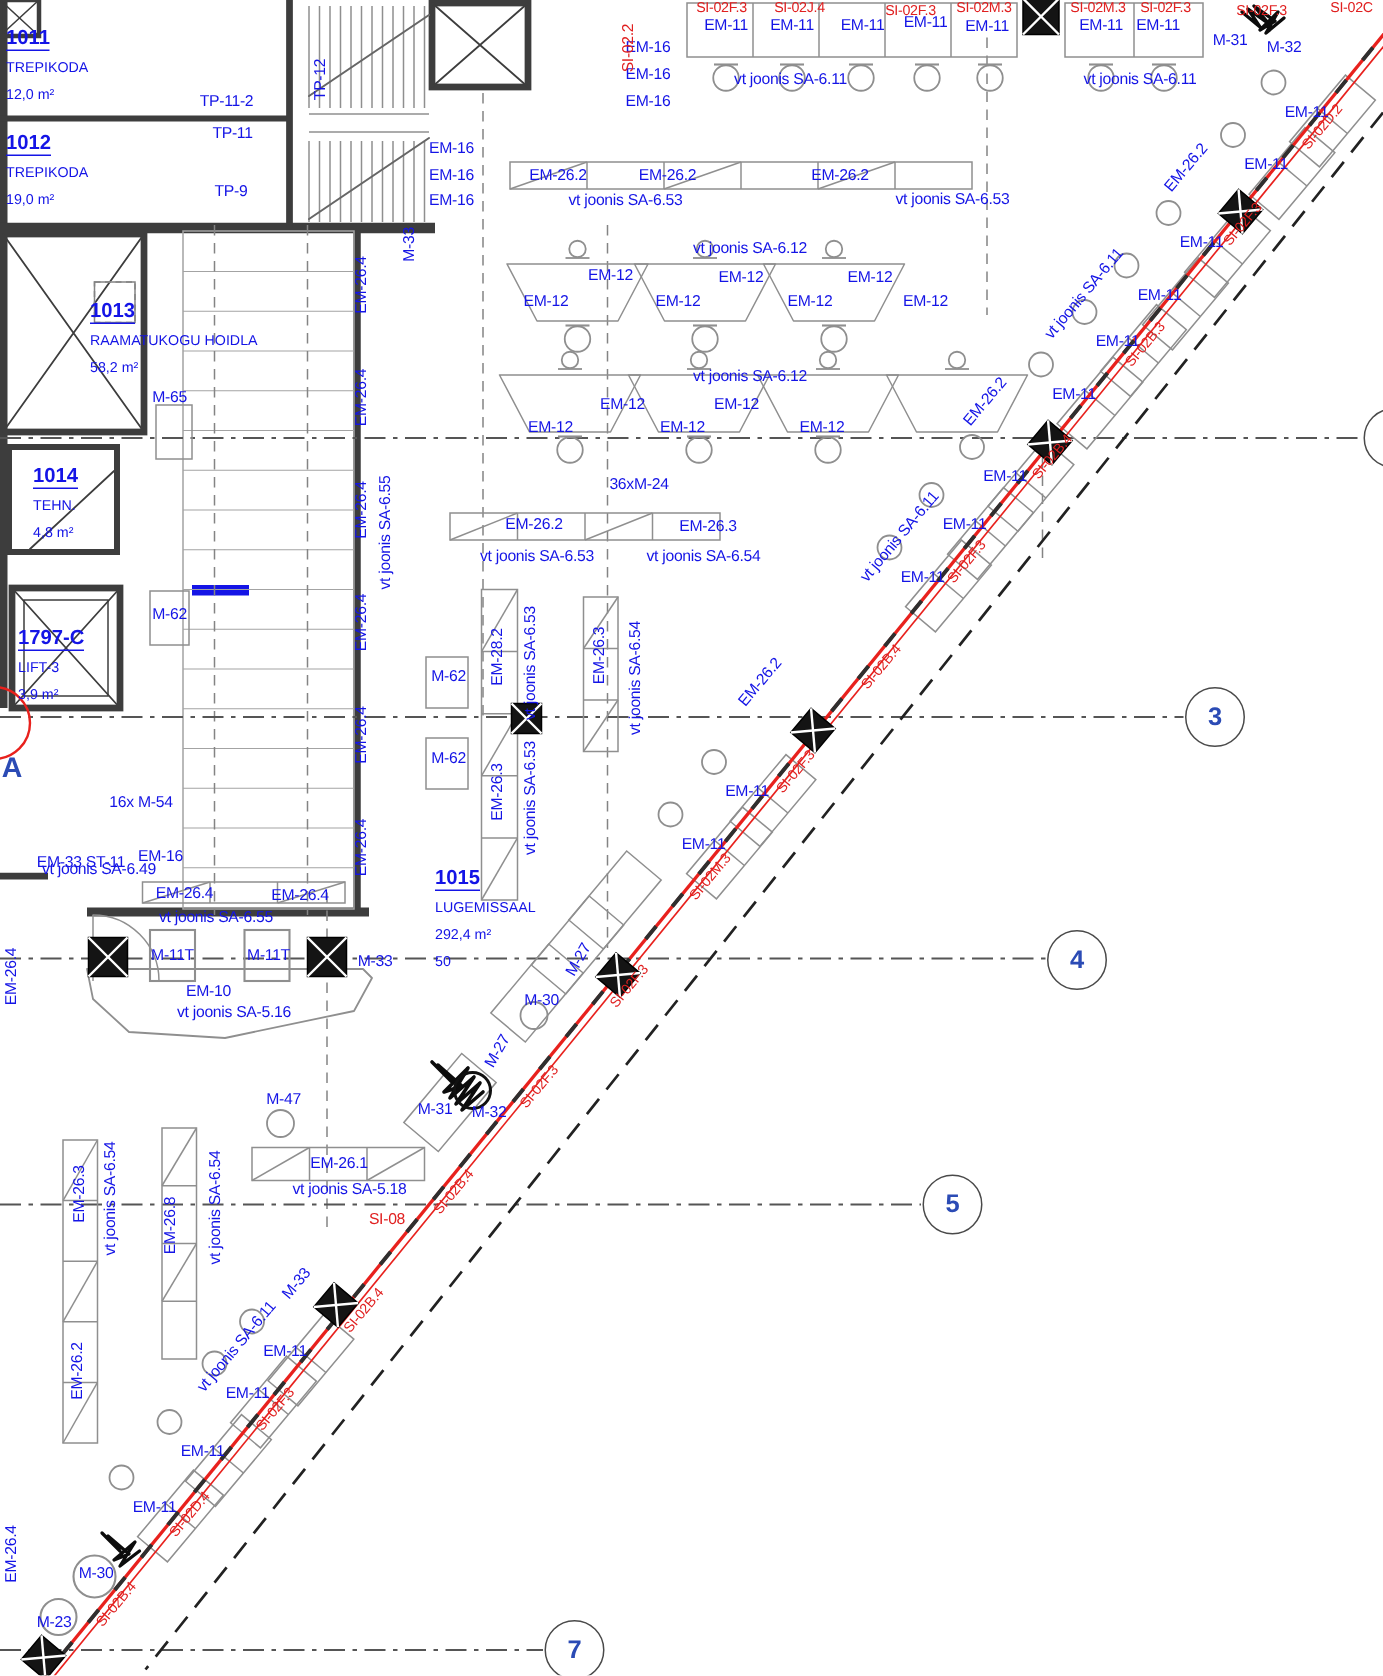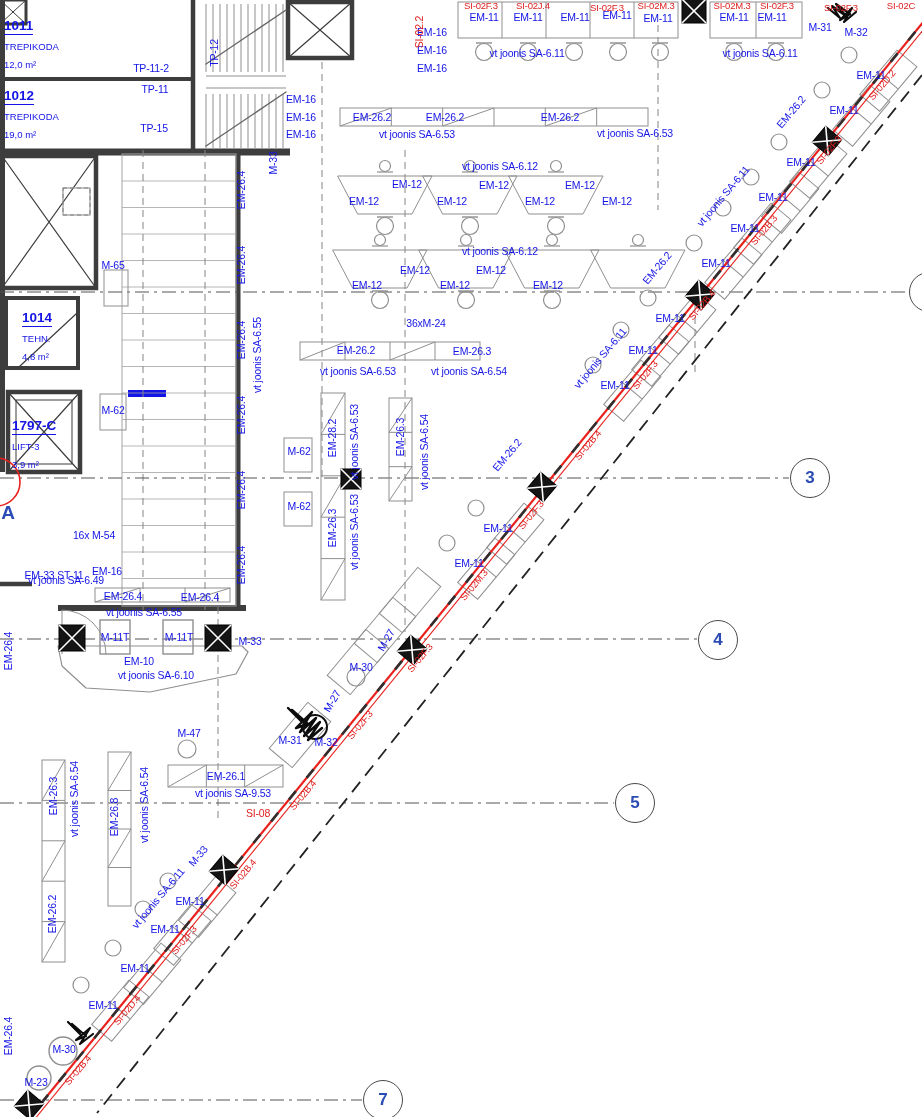--- a/index.html
+++ b/index.html
@@ -371,36 +371,47 @@
   <div class="room" style="left:4px;top:16px">
     <span class="rid">1011</span><br>
     <span class="rnm">TREPIKODA</span><br>
     <span class="rar">12,0 m²</span>
   </div>
   <div class="room" style="left:4px;top:86px">
     <span class="rid">1012</span><br>
     <span class="rnm">TREPIKODA</span><br>
     <span class="rar">19,0 m²</span>
   </div>
+  <div class="room" style="left:60px;top:198px">
+    <span class="rid">1013</span><br>
+    <span class="rnm">RAAMATUKOGU HOIDLA</span><br>
+    <span class="rar">58,2 m²</span>
+  </div>
   <div class="room" style="left:22px;top:308px">
     <span class="rid">1014</span><br>
     <span class="rnm">TEHN.</span><br>
     <span class="rar">4,8 m²</span>
   </div>
   <div class="room" style="left:12px;top:416px">
     <span class="rid">1797-C</span><br>
     <span class="rnm">LIFT-3</span><br>
     <span class="rar">3,9 m²</span>
   </div>
+  <div class="room" style="left:290px;top:576px">
+    <span class="rid">1015</span><br>
+    <span class="rnm">LUGEMISSAAL</span><br>
+    <span class="rar">292,4 m²</span><br>
+    <span class="roc">50</span>
+  </div>
 
   <div id="labels">
       <span class="lbl" style="left: 151px; top: 68px; transform: translate(-50%, -50%);">TP-11-2</span>
       <span class="lbl" style="left: 214px; top: 53px; transform: translate(-50%, -50%) rotate(-90deg);">TP-12</span>
       <span class="lbl" style="left: 155px; top: 89px; transform: translate(-50%, -50%);">TP-11</span>
-      <span class="lbl" style="left: 154px; top: 128px; transform: translate(-50%, -50%);">TP-15</span>
+      <span class="lbl" style="left: 154px; top: 128px; transform: translate(-50%, -50%);">TP-9</span>
       <span class="lbl" style="left: 273px; top: 163px; transform: translate(-50%, -50%) rotate(-90deg);">M-33</span>
       <span class="lbl" style="left: 432px; top: 32px; transform: translate(-50%, -50%);">EM-16</span>
       <span class="lbl" style="left: 432px; top: 50px; transform: translate(-50%, -50%);">EM-16</span>
       <span class="lbl" style="left: 432px; top: 68px; transform: translate(-50%, -50%);">EM-16</span>
       <span class="lbl" style="left: 301px; top: 99px; transform: translate(-50%, -50%);">EM-16</span>
       <span class="lbl" style="left: 301px; top: 117px; transform: translate(-50%, -50%);">EM-16</span>
       <span class="lbl" style="left: 301px; top: 134px; transform: translate(-50%, -50%);">EM-16</span>
       <span class="lbl red" style="left: 419px; top: 32px; transform: translate(-50%, -50%) rotate(-90deg);">SI-02.2</span>
       <span class="lbl" style="left: 484px; top: 17px; transform: translate(-50%, -50%);">EM-11</span>
       <span class="lbl" style="left: 528px; top: 17px; transform: translate(-50%, -50%);">EM-11</span>
@@ -466,31 +477,31 @@
       <span class="lbl" style="left: 66px; top: 553px; transform: translate(-50%, -50%); margin-top: 27px;">vt joonis SA-6.49</span>
       <span class="lbl" style="left: 54px; top: 575px; transform: translate(-50%, -50%);">EM-33 ST-11</span>
       <span class="lbl" style="left: 107px; top: 571px; transform: translate(-50%, -50%);">EM-16</span>
       <span class="lbl" style="left: 123px; top: 596px; transform: translate(-50%, -50%);">EM-26.4</span>
       <span class="lbl" style="left: 200px; top: 597px; transform: translate(-50%, -50%);">EM-26.4</span>
       <span class="lbl" style="left: 144px; top: 612px; transform: translate(-50%, -50%);">vt joonis SA-6.55</span>
       <span class="lbl" style="left: 115px; top: 637px; transform: translate(-50%, -50%);">M-11T</span>
       <span class="lbl" style="left: 179px; top: 637px; transform: translate(-50%, -50%);">M-11T</span>
       <span class="lbl" style="left: 250px; top: 641px; transform: translate(-50%, -50%);">M-33</span>
       <span class="lbl" style="left: 139px; top: 661px; transform: translate(-50%, -50%);">EM-10</span>
-      <span class="lbl" style="left: 156px; top: 675px; transform: translate(-50%, -50%);">vt joonis SA-6.10</span>
+      <span class="lbl" style="left: 156px; top: 675px; transform: translate(-50%, -50%);">vt joonis SA-5.16</span>
       <span class="lbl" style="left: 8px; top: 651px; transform: translate(-50%, -50%) rotate(-90deg);">EM-26.4</span>
       <span class="lbl" style="left: 8px; top: 1036px; transform: translate(-50%, -50%) rotate(-90deg);">EM-26.4</span>
       <span class="lbl" style="left: 53px; top: 796px; transform: translate(-50%, -50%) rotate(-90deg);">EM-26.3</span>
       <span class="lbl" style="left: 74px; top: 799px; transform: translate(-50%, -50%) rotate(-90deg);">vt joonis SA-6.54</span>
       <span class="lbl" style="left: 52px; top: 914px; transform: translate(-50%, -50%) rotate(-90deg);">EM-26.2</span>
       <span class="lbl" style="left: 114px; top: 817px; transform: translate(-50%, -50%) rotate(-90deg);">EM-26.8</span>
       <span class="lbl" style="left: 144px; top: 805px; transform: translate(-50%, -50%) rotate(-90deg);">vt joonis SA-6.54</span>
       <span class="lbl" style="left: 189px; top: 733px; transform: translate(-50%, -50%);">M-47</span>
       <span class="lbl" style="left: 226px; top: 776px; transform: translate(-50%, -50%);">EM-26.1</span>
-      <span class="lbl" style="left: 233px; top: 793px; transform: translate(-50%, -50%);">vt joonis SA-9.53</span>
+      <span class="lbl" style="left: 233px; top: 793px; transform: translate(-50%, -50%);">vt joonis SA-5.18</span>
       <span class="lbl red" style="left: 258px; top: 813px; transform: translate(-50%, -50%);">SI-08</span>
       <span class="lbl" style="left: 290px; top: 740px; transform: translate(-50%, -50%);">M-31</span>
       <span class="lbl" style="left: 326px; top: 742px; transform: translate(-50%, -50%);">M-32</span>
       <span class="lbl" style="left: 332px; top: 701px; transform: translate(-50%, -50%) rotate(-60deg);">M-27</span>
       <span class="lbl" style="left: 386px; top: 640px; transform: translate(-50%, -50%) rotate(-60deg);">M-27</span>
       <span class="lbl" style="left: 361px; top: 667px; transform: translate(-50%, -50%);">M-30</span>
       <span class="lbl" style="left: 64px; top: 1049px; transform: translate(-50%, -50%);">M-30</span>
       <span class="lbl" style="left: 36px; top: 1082px; transform: translate(-50%, -50%);">M-23</span>
       <span class="lbl" style="left: 871px; top: 75px; transform: translate(-50%, -50%);">EM-11</span>
       <span class="lbl" style="left: 844px; top: 110px; transform: translate(-50%, -50%);">EM-11</span>

